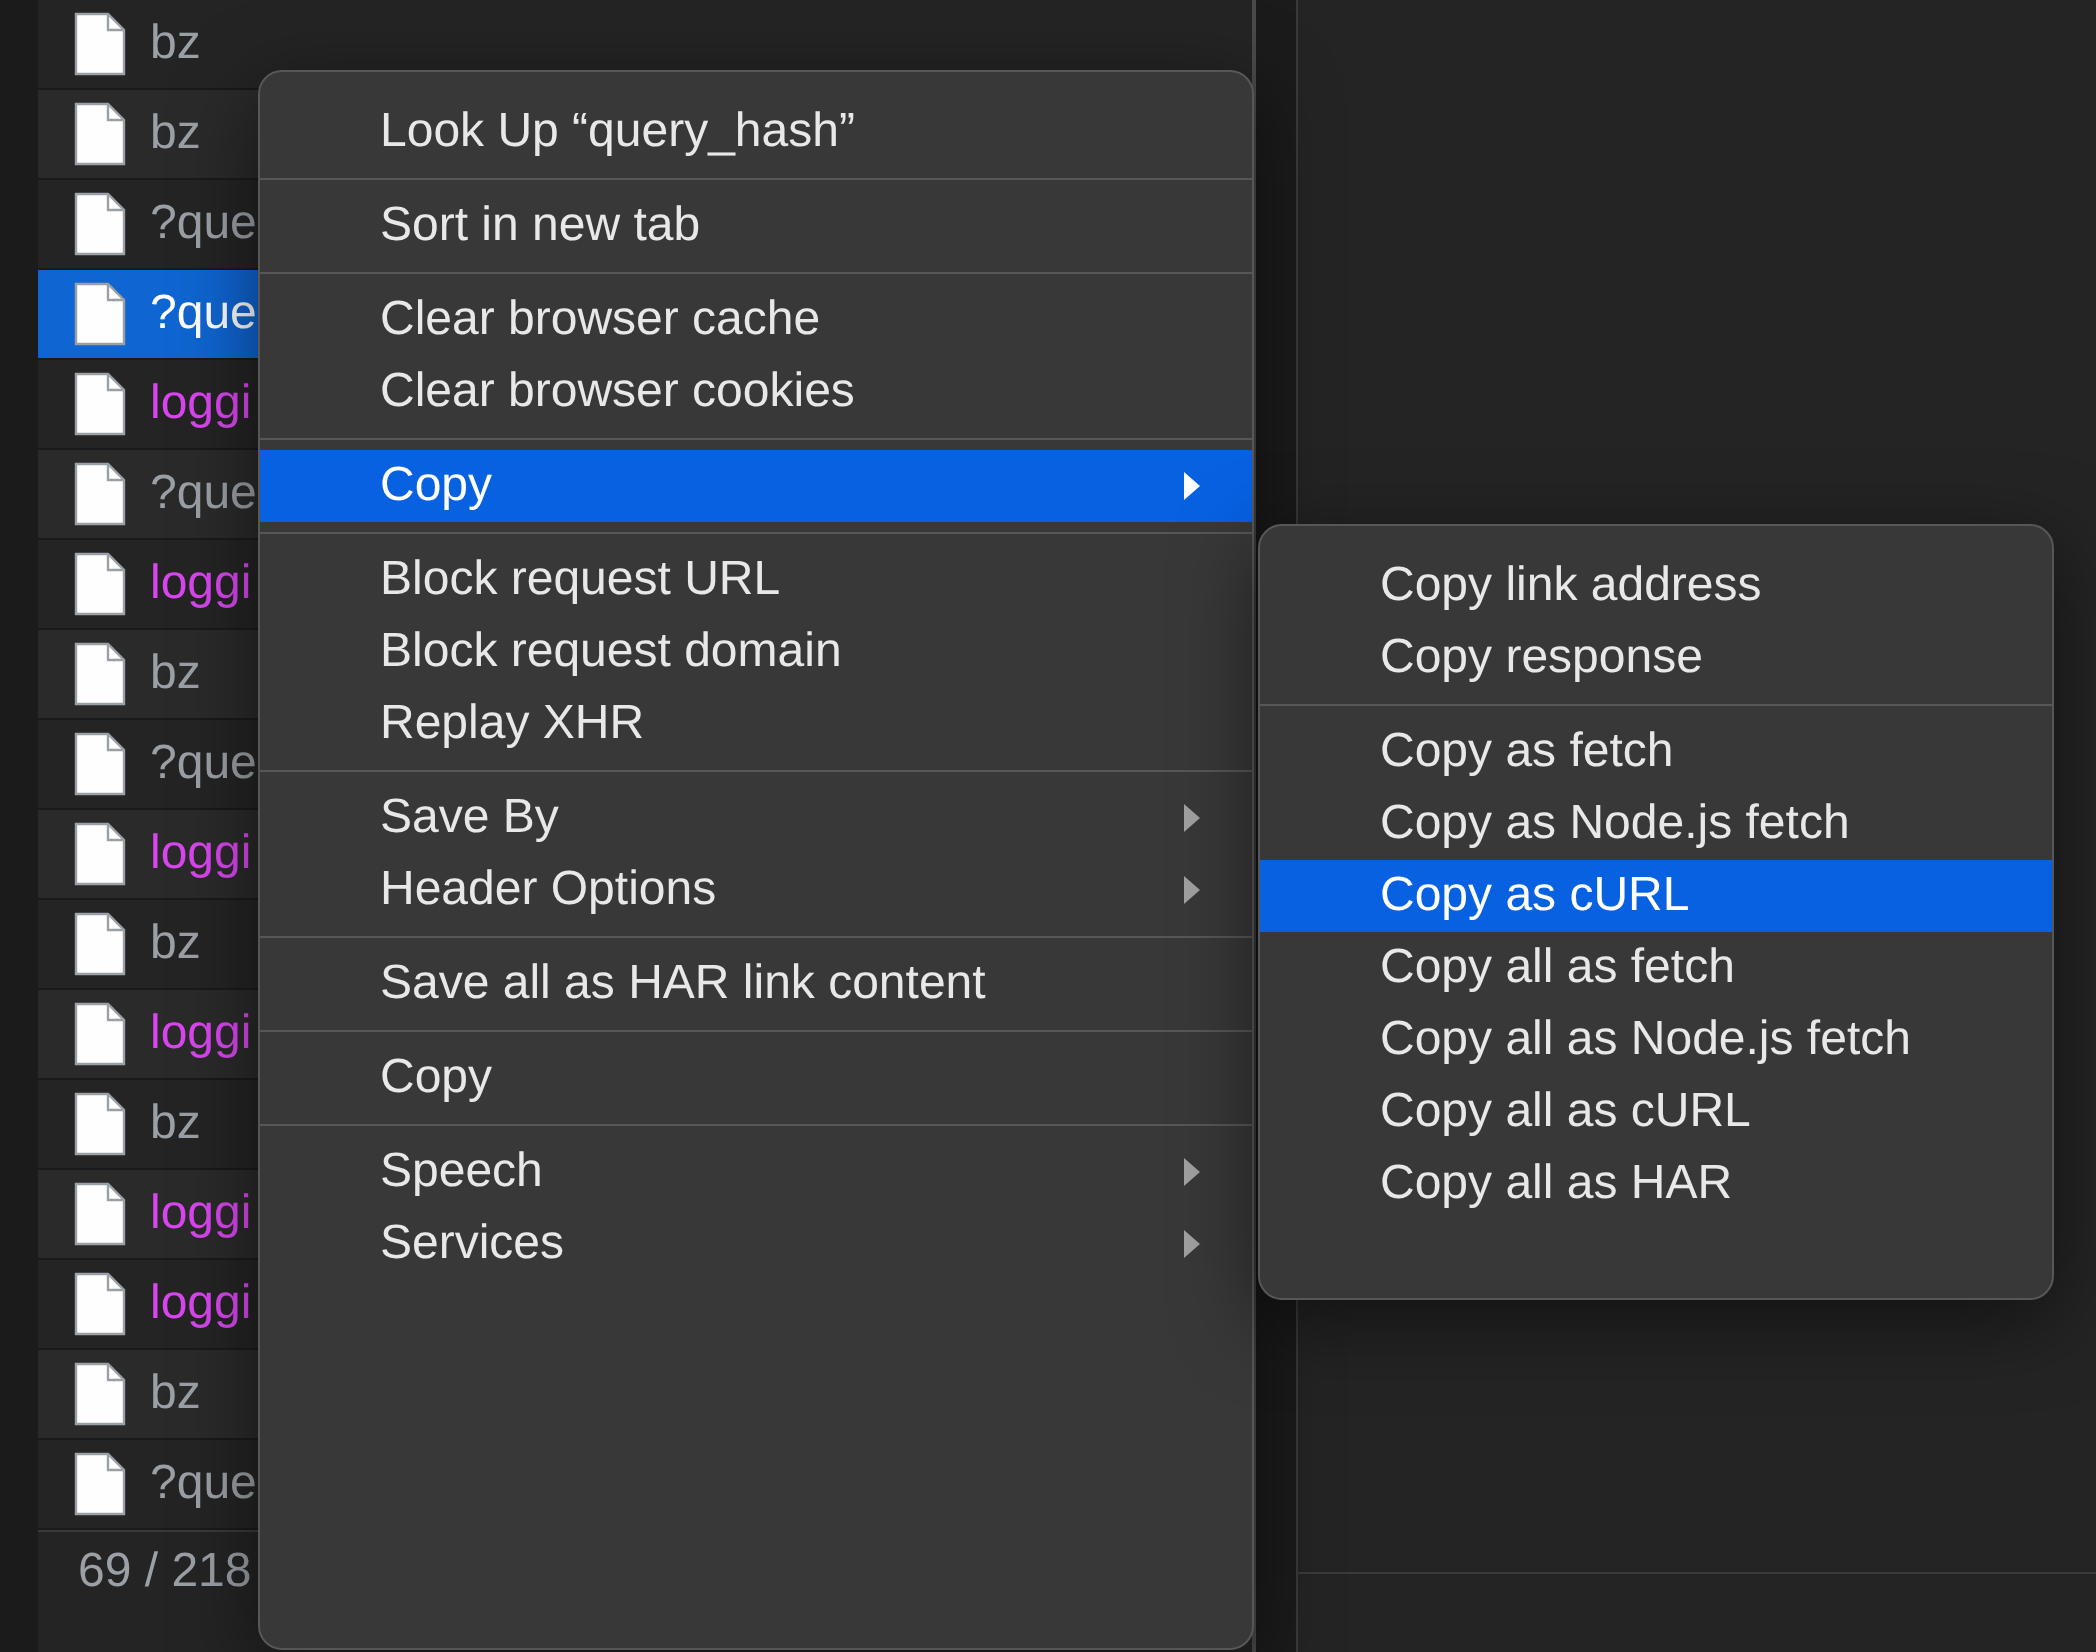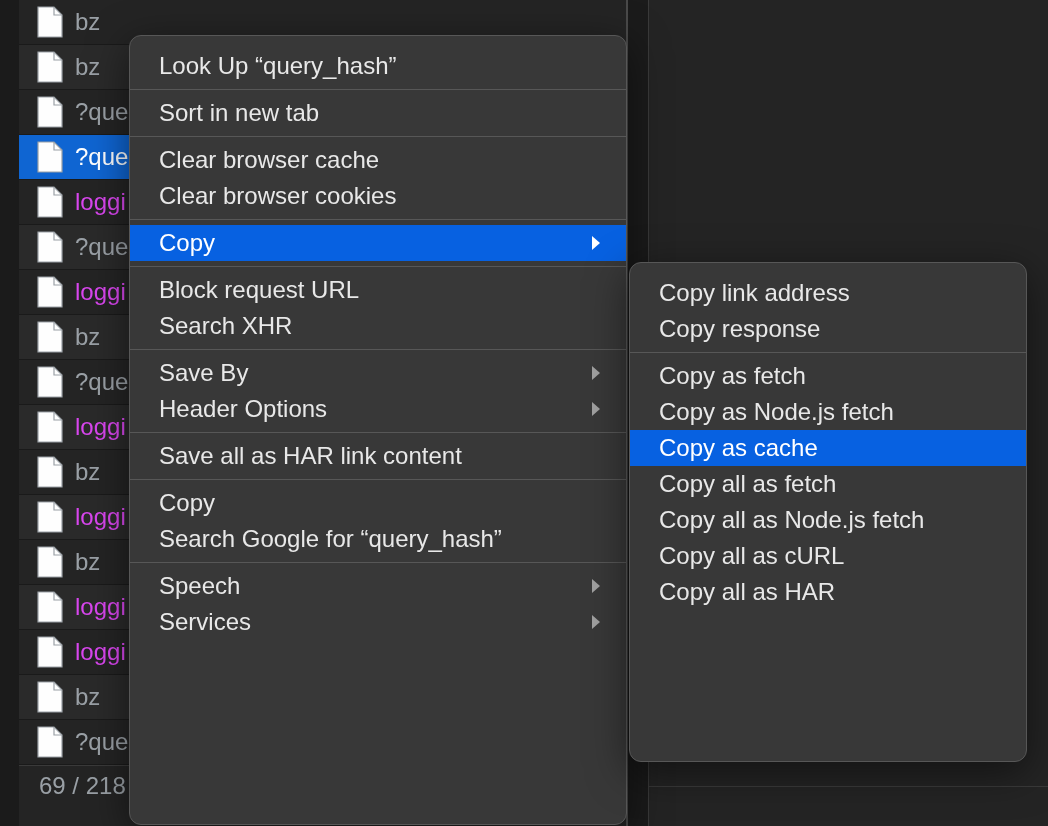--- a/index.html
+++ b/index.html
@@ -119,36 +119,36 @@
   .ctx-main {
     left: 110px;
     top: 35px;
     width: 498px;
     height: 790px;
   }
   .ctx-sub {
     left: 610px;
     top: 262px;
     width: 398px;
-    height: 500px;
+    height: 388px;
   }
   .menu-group {
     padding: 4px 0;
   }
   .menu-sep {
     height: 1px;
     background: #575757;
     margin: 1px 0;
   }
   .menu-item {
     position: relative;
     display: flex;
     align-items: center;
     height: 36px;
-    padding: 0 40px 0 29px;
+    padding: 0 40px 0 60px;
     color: #e8e8e8;
     font-size: 24px;
     line-height: 1;
     cursor: default;
   }
   .menu-item.hl {
     background: #0761e1;
     color: #ffffff;
   }
   .menu-item .arrow {
@@ -362,21 +362,24 @@
             </svg>
   </span>
         </div>
       </div>
       <div class="menu-sep"></div>
       <div class="menu-group">
         <div class="menu-item">
           <span>Block request URL</span>
         </div>
         <div class="menu-item">
-          <span>Search XHR</span>
+          <span>Block request domain</span>
+        </div>
+        <div class="menu-item">
+          <span>Replay XHR</span>
         </div>
       </div>
       <div class="menu-sep"></div>
       <div class="menu-group">
         <div class="menu-item">
           <span>Save By</span>
           <span class="arrow">
     <svg width="12" height="16" viewBox="0 0 12 16">
               <path d="M2 1 L10 8 L2 15 Z" fill="#a0a0a0"></path>
             </svg>
@@ -395,23 +398,20 @@
       <div class="menu-group">
         <div class="menu-item">
           <span>Save all as HAR link content</span>
         </div>
       </div>
       <div class="menu-sep"></div>
       <div class="menu-group">
         <div class="menu-item">
           <span>Copy</span>
         </div>
-        <div class="menu-item">
-          <span>Search Google for “query_hash”</span>
-        </div>
       </div>
       <div class="menu-sep"></div>
       <div class="menu-group">
         <div class="menu-item">
           <span>Speech</span>
           <span class="arrow">
     <svg width="12" height="16" viewBox="0 0 12 16">
               <path d="M2 1 L10 8 L2 15 Z" fill="#a0a0a0"></path>
             </svg>
   </span>
@@ -438,21 +438,21 @@
       </div>
       <div class="menu-sep"></div>
       <div class="menu-group">
         <div class="menu-item">
           <span>Copy as fetch</span>
         </div>
         <div class="menu-item">
           <span>Copy as Node.js fetch</span>
         </div>
         <div class="menu-item hl">
-          <span>Copy as cache</span>
+          <span>Copy as cURL</span>
         </div>
         <div class="menu-item">
           <span>Copy all as fetch</span>
         </div>
         <div class="menu-item">
           <span>Copy all as Node.js fetch</span>
         </div>
         <div class="menu-item">
           <span>Copy all as cURL</span>
         </div>

